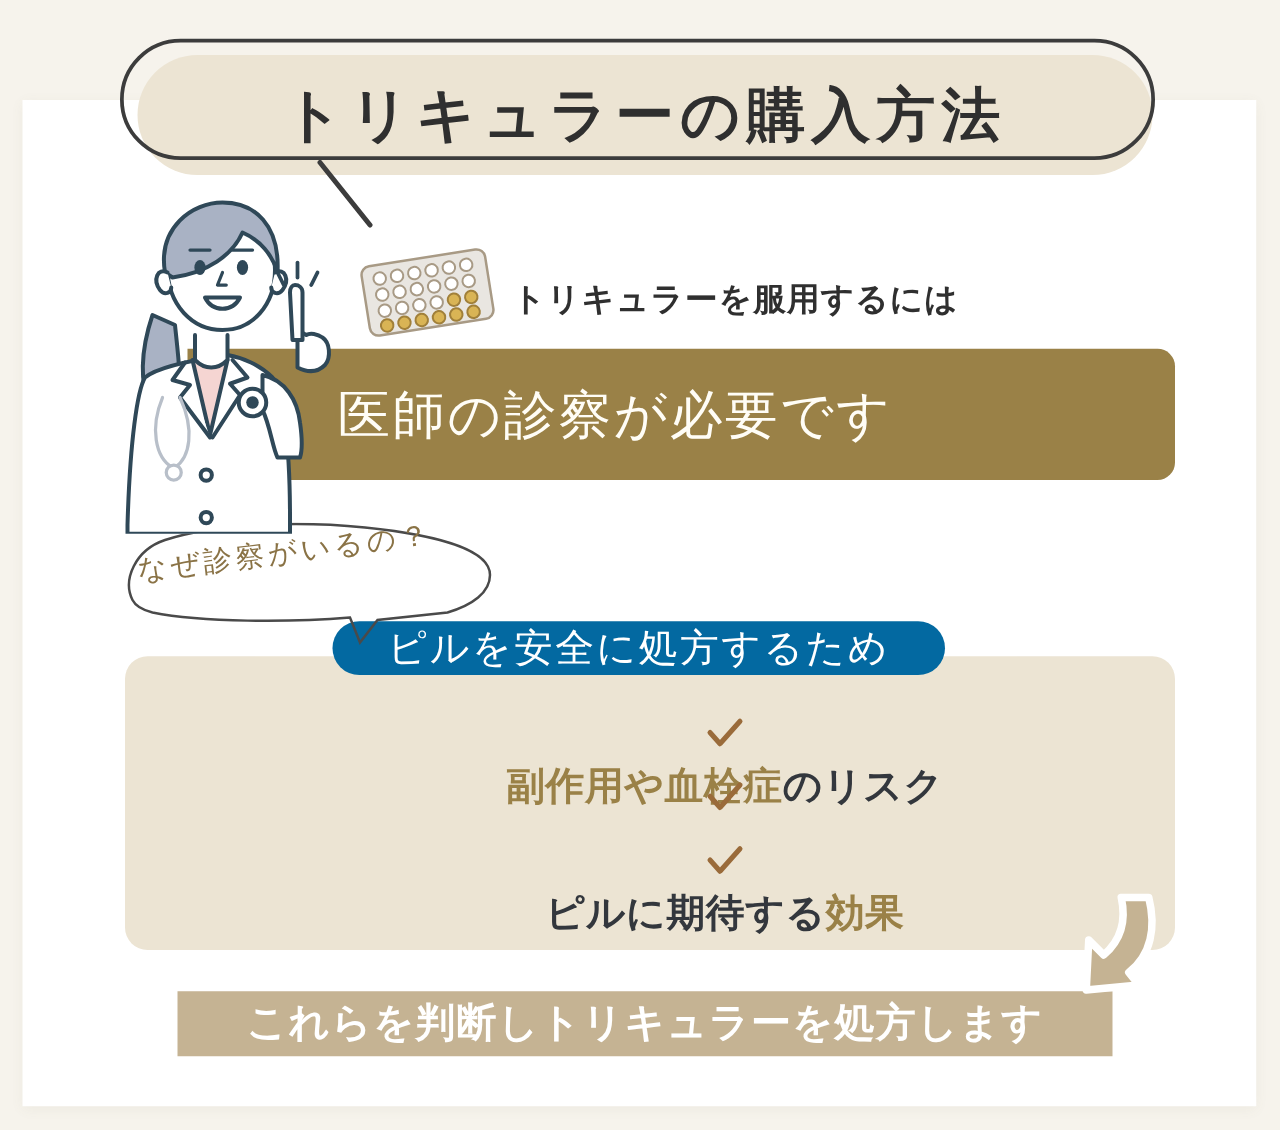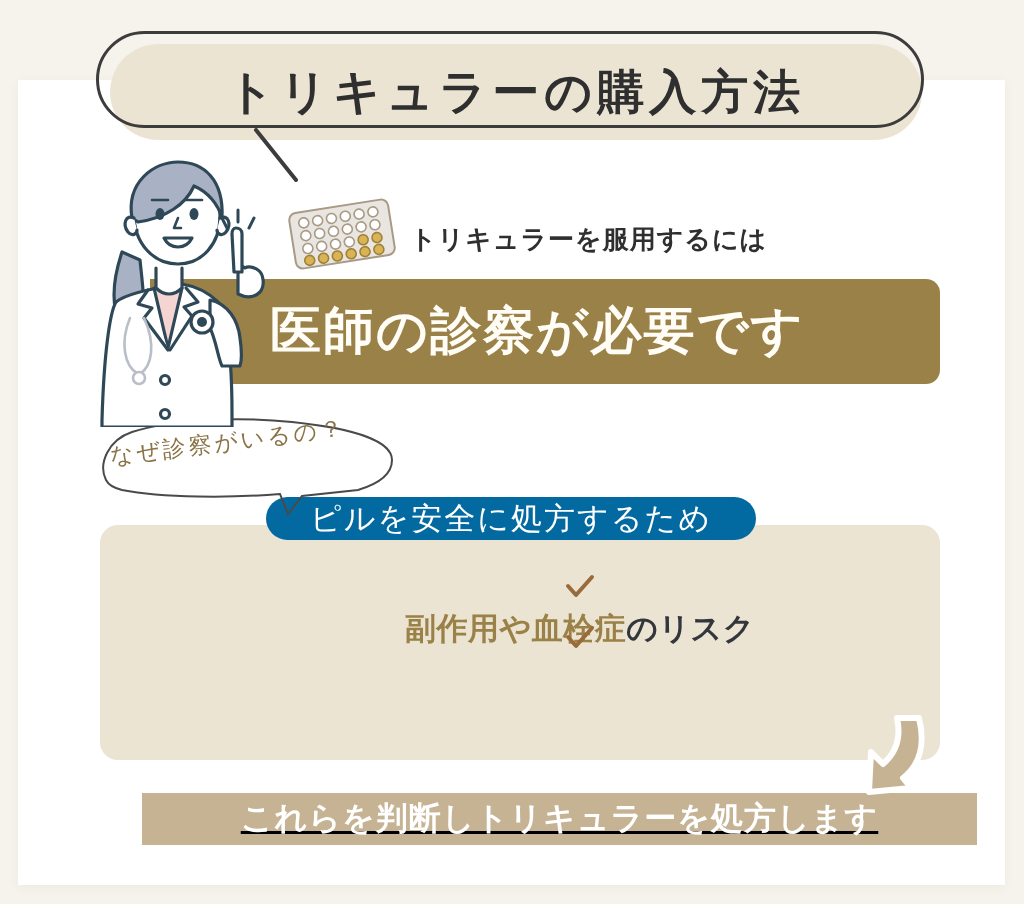--- a/index.html
+++ b/index.html
@@ -128,22 +128,22 @@
   }
   #gold-band-text {
     position: absolute;
     left: 270px;
     top: 279px;
     width: 670px;
     height: 105px;
     display: flex;
     align-items: center;
     justify-content: flex-start;
-    font-size: 51px;
-    font-weight: 700;
+    font-size: 42px;
+    font-weight: 400;
     letter-spacing: 2px;
     color: #fffdf6;
     white-space: nowrap;
     z-index: 13;
   }
 
   
   #why-bubble {
     position: absolute;
     left: 92px;
@@ -239,28 +239,27 @@
     width: 100px;
     height: 92px;
     z-index: 15;
   }
 
   
   #bottom-banner {
     position: absolute;
     left: 142px;
     top: 793px;
-    width: 835px;
+    width: 748px;
     height: 52px;
     background: #c5b393;
     z-index: 9;
     display: flex;
     align-items: center;
     justify-content: center;
-    text-decoration: underline;
   }
   #bottom-banner-text {
     font-size: 32px;
     font-weight: 700;
     letter-spacing: 1px;
     color: #ffffff;
     white-space: nowrap;
   }
 </style>
 </head>
@@ -396,20 +395,28 @@
       </span>
       <span class="check-label"><span class="seg-gold">副作用や血栓症</span><span class="seg-dark">のリスク</span></span>
     </div>
     <div class="check-row">
       <span class="check-mark">
         <svg width="30" height="26" viewBox="0 0 30 26">
           <path d="M3 12 L 11 21 L 27 3" fill="none" stroke="#9a6b3a" stroke-width="4" stroke-linecap="round" stroke-linejoin="round"></path>
         </svg>
       </span>
     </div>
+    <div class="check-row">
+      <span class="check-mark">
+        <svg width="30" height="26" viewBox="0 0 30 26">
+          <path d="M3 12 L 11 21 L 27 3" fill="none" stroke="#9a6b3a" stroke-width="4" stroke-linecap="round" stroke-linejoin="round"></path>
+        </svg>
+      </span>
+      <span class="check-label"><span class="seg-dark">ピルに期待する</span><span class="seg-gold">効果</span></span>
+    </div>
   </div>
 
   <svg id="arrow" viewBox="0 0 100 92">
     <path d="M74 6 C 80 30, 76 52, 58 66 L 66 76 L 24 80 L 26 40 L 38 52 C 52 40, 56 24, 52 6 Z" fill="#c5b393" stroke="#ffffff" stroke-width="6" stroke-linejoin="round"></path>
   </svg>
 
   <div id="bottom-banner">
     <span id="bottom-banner-text">これらを判断しトリキュラーを処方します</span>
   </div>
 

